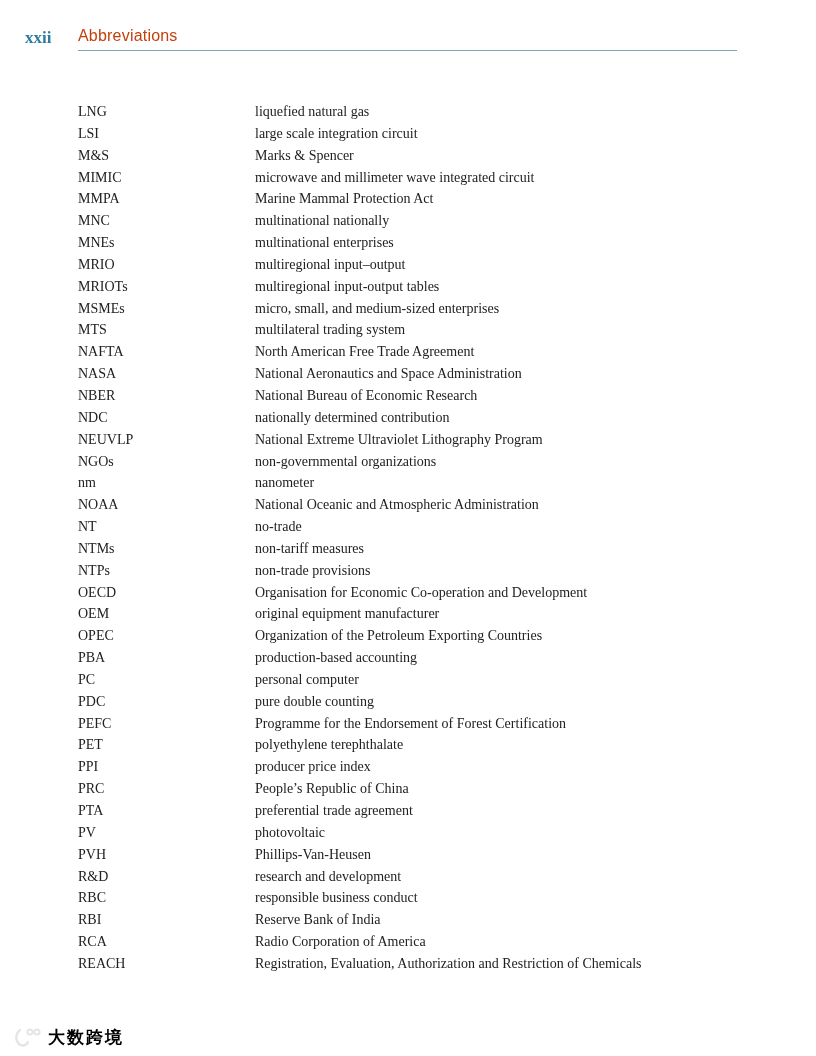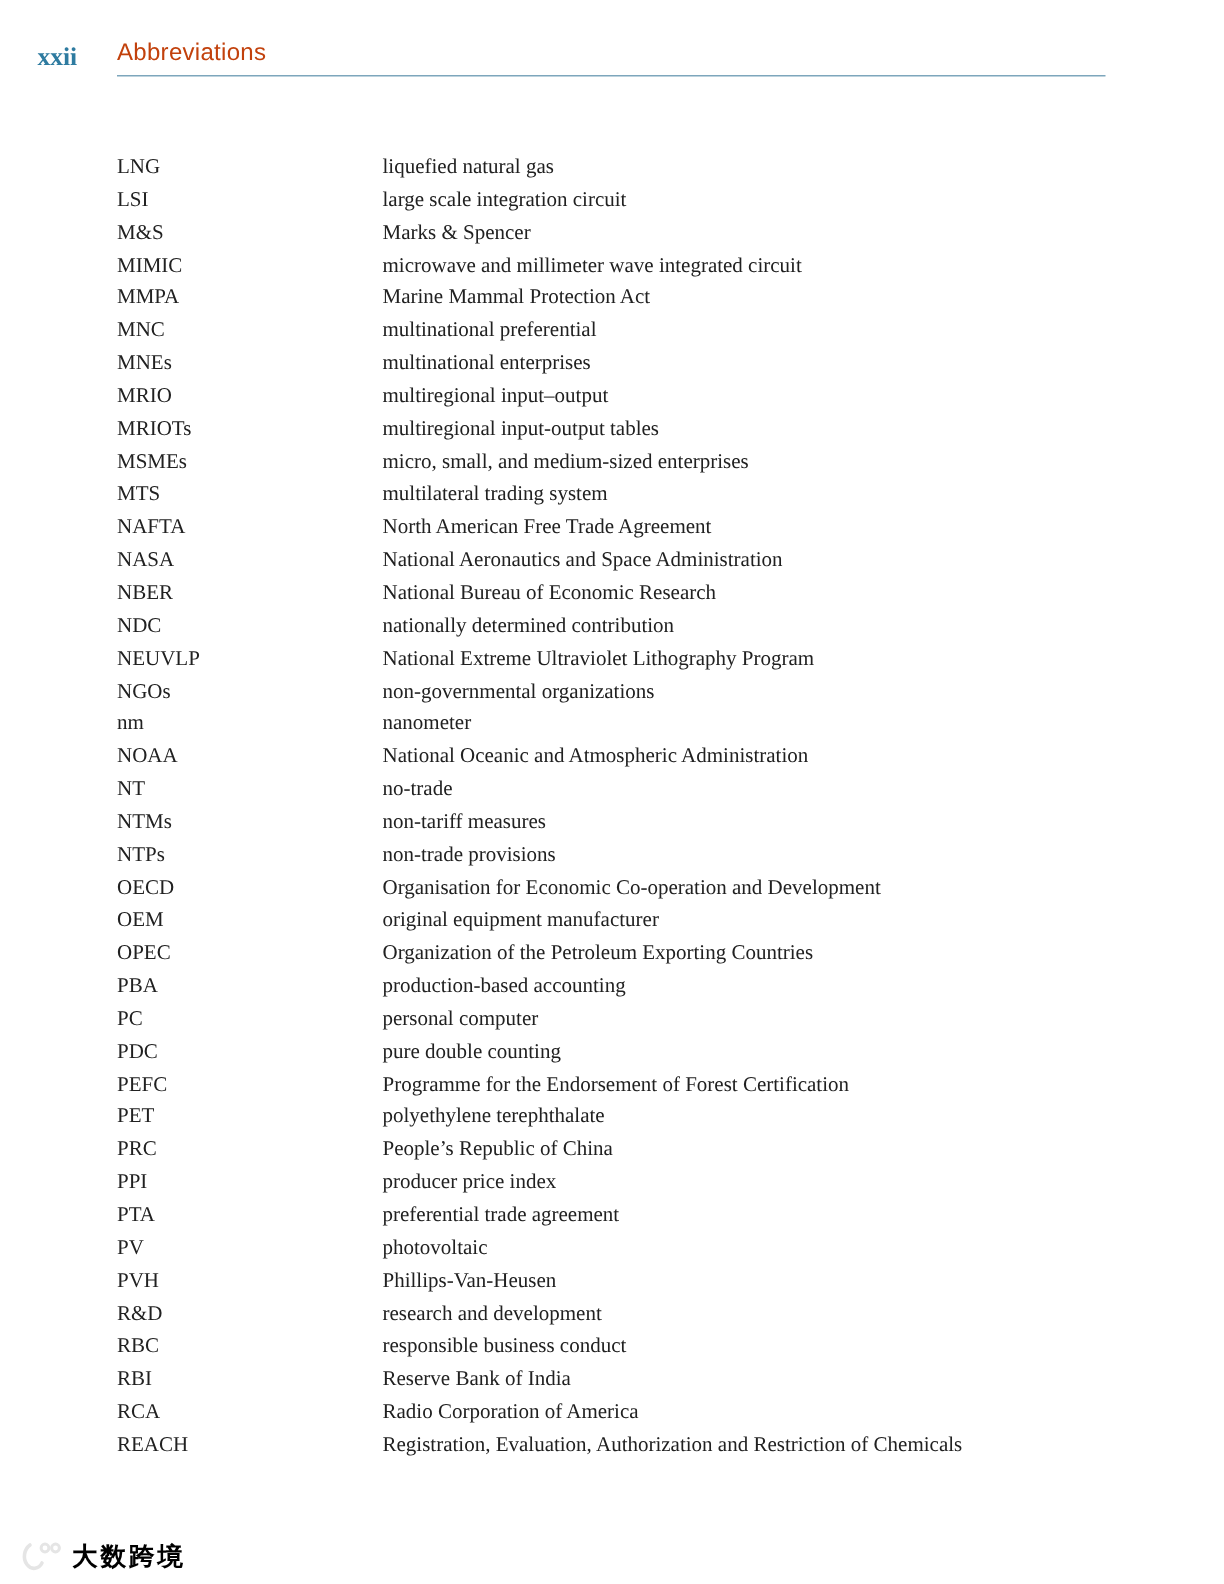--- a/index.html
+++ b/index.html
@@ -104,21 +104,21 @@
       <span class="abbrev-def">microwave and millimeter wave integrated circuit</span>
     </div>
 
     <div class="abbrev-row">
       <span class="abbrev-term">MMPA</span>
       <span class="abbrev-def">Marine Mammal Protection Act</span>
     </div>
 
     <div class="abbrev-row">
       <span class="abbrev-term">MNC</span>
-      <span class="abbrev-def">multinational preferential</span>
+      <span class="abbrev-def">multinational nationally</span>
     </div>
 
     <div class="abbrev-row">
       <span class="abbrev-term">MNEs</span>
       <span class="abbrev-def">multinational enterprises</span>
     </div>
 
     <div class="abbrev-row">
       <span class="abbrev-term">MRIO</span>
       <span class="abbrev-def">multiregional input–output</span>
@@ -228,27 +228,27 @@
       <span class="abbrev-term">PEFC</span>
       <span class="abbrev-def">Programme for the Endorsement of Forest Certification</span>
     </div>
 
     <div class="abbrev-row">
       <span class="abbrev-term">PET</span>
       <span class="abbrev-def">polyethylene terephthalate</span>
     </div>
 
     <div class="abbrev-row">
+      <span class="abbrev-term">PPI</span>
+      <span class="abbrev-def">producer price index</span>
+    </div>
+
+    <div class="abbrev-row">
       <span class="abbrev-term">PRC</span>
       <span class="abbrev-def">People’s Republic of China</span>
-    </div>
-
-    <div class="abbrev-row">
-      <span class="abbrev-term">PPI</span>
-      <span class="abbrev-def">producer price index</span>
     </div>
 
     <div class="abbrev-row">
       <span class="abbrev-term">PTA</span>
       <span class="abbrev-def">preferential trade agreement</span>
     </div>
 
     <div class="abbrev-row">
       <span class="abbrev-term">PV</span>
       <span class="abbrev-def">photovoltaic</span>

